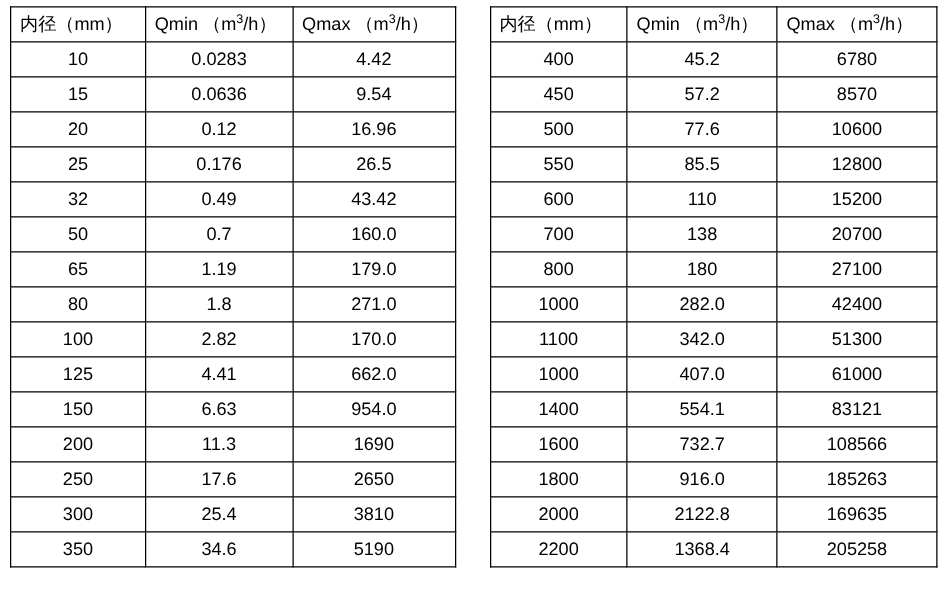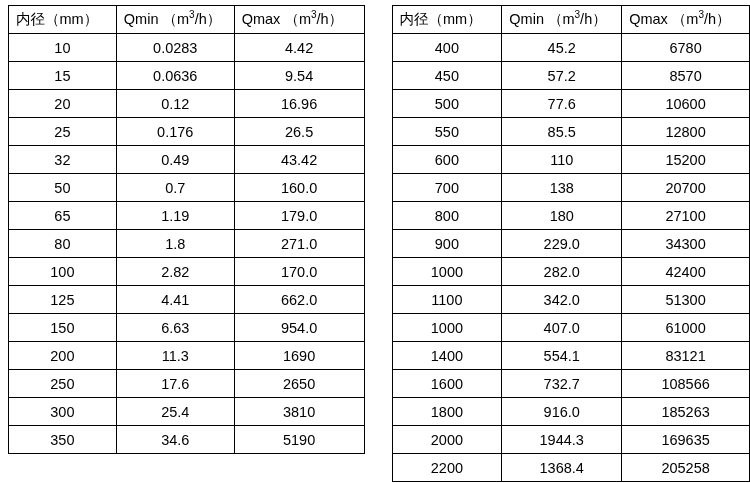--- a/index.html
+++ b/index.html
@@ -206,25 +206,20 @@
           <td>700</td>
           <td>138</td>
           <td>20700</td>
         </tr>
         <tr>
           <td>800</td>
           <td>180</td>
           <td>27100</td>
         </tr>
         <tr>
-          <td>900</td>
-          <td>229.0</td>
-          <td>34300</td>
-        </tr>
-        <tr>
           <td>1000</td>
           <td>282.0</td>
           <td>42400</td>
         </tr>
         <tr>
           <td>1100</td>
           <td>342.0</td>
           <td>51300</td>
         </tr>
         <tr>
@@ -242,21 +237,21 @@
           <td>732.7</td>
           <td>108566</td>
         </tr>
         <tr>
           <td>1800</td>
           <td>916.0</td>
           <td>185263</td>
         </tr>
         <tr>
           <td>2000</td>
-          <td>1944.3</td>
+          <td>2122.8</td>
           <td>169635</td>
         </tr>
         <tr>
           <td>2200</td>
           <td>1368.4</td>
           <td>205258</td>
         </tr>
       </tbody>
     </table>
 

